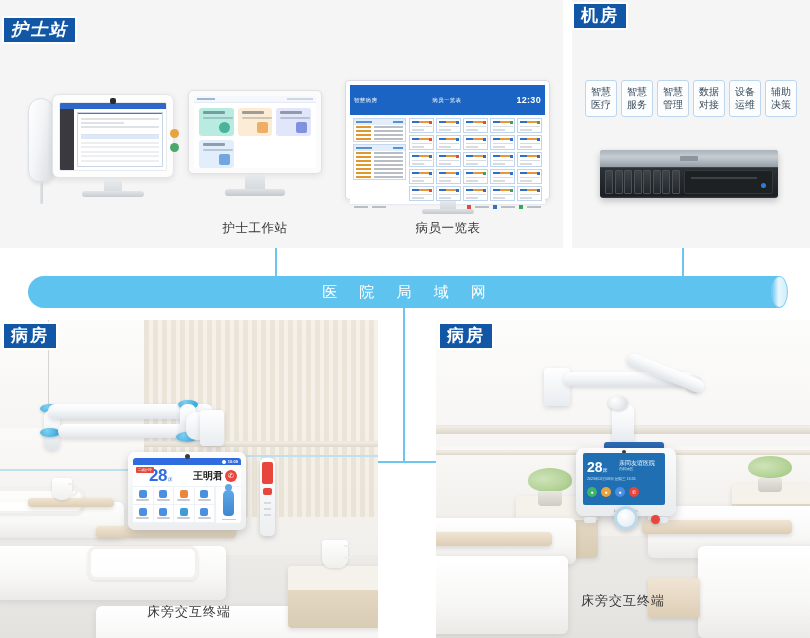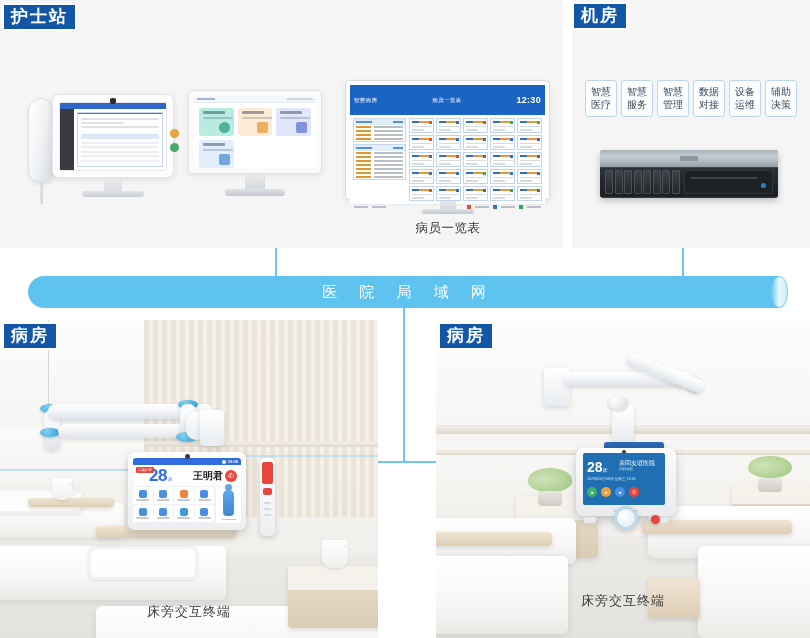--- a/index.html
+++ b/index.html
@@ -26,21 +26,21 @@
     background: #1257a5;
     color: #ffffff;
     font-size: 17px;
     font-weight: bold;
     letter-spacing: 2px;
     padding: 3px 7px 4px 7px;
     line-height: 1;
     border: 2px solid #ffffff;
     z-index: 12;
   }
-  .tag-nurse  { left: 2px;   top: 3px; }
+  .tag-nurse  { left: 2px;   top: 16px; font-style: italic; }
   .tag-server { left: 572px; top: 2px; }
   .tag-ward-1 { left: 2px;   top: 322px; }
   .tag-ward-2 { left: 437px; top: 322px; }
 
   .caption {
     position: absolute;
     font-size: 12.5px;
     color: #333333;
     text-align: center;
     white-space: nowrap;
@@ -470,20 +470,21 @@
               <div class="t"></div>
               <div class="l"></div>
               <div class="ic"></div>
             </div>
         </div>
       </div>
       <div class="mon-neck"></div>
       <div class="mon-base"></div>
     </div>
   </div>
+  <div class="caption" style="left:180px; top:220px; width:150px;">护士工作站</div>
 
   <div>
     <div class="board">
       <div class="board-inner">
         <div class="board-head">
           <span>智慧病房</span>
           <span class="mid">病员一览表</span>
           <span class="board-clock">12:30</span>
         </div>
         <div class="board-body">

